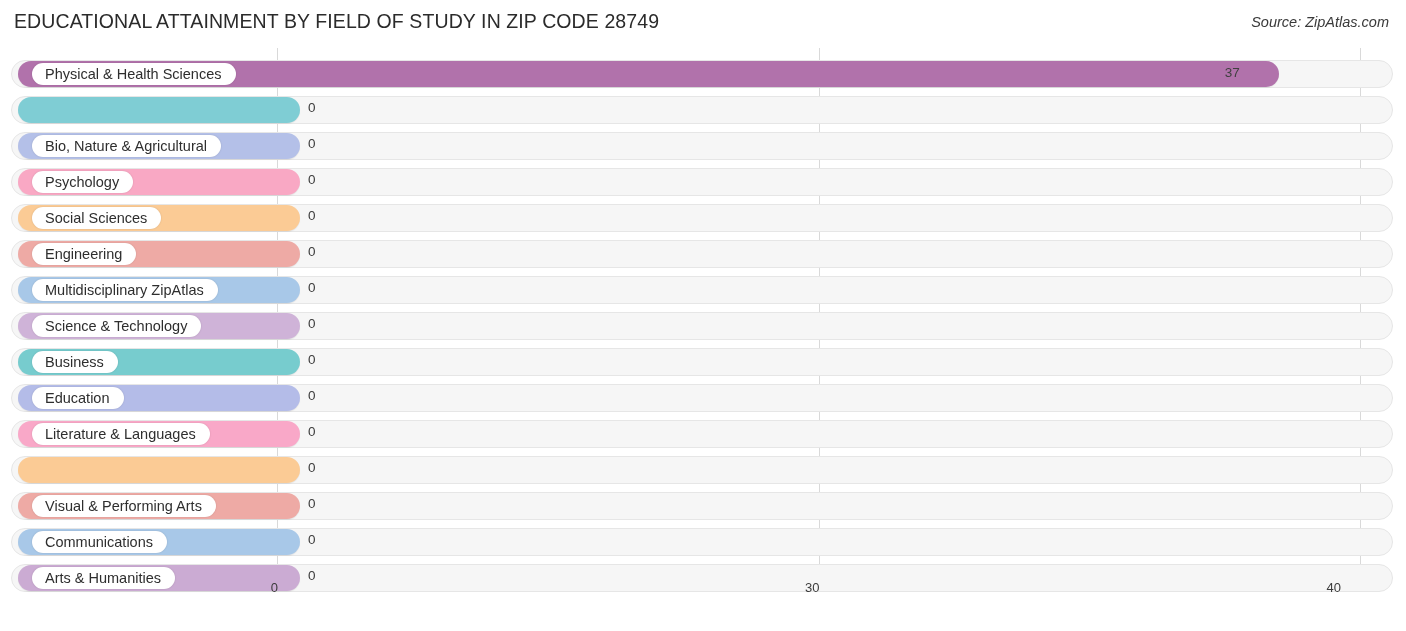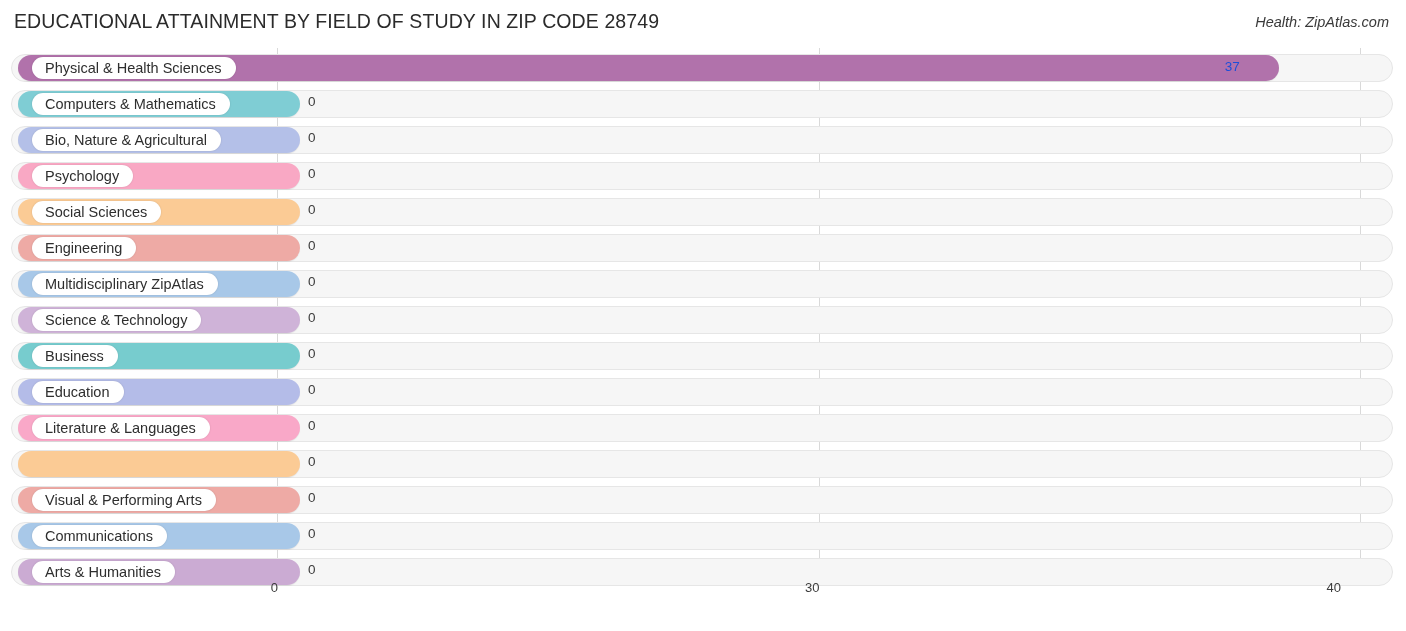--- a/index.html
+++ b/index.html
@@ -23,21 +23,21 @@
     position: absolute; right: 13px; top: 14px;
     font-size: 14.5px; font-style: italic; color: #3a3a3a; white-space: nowrap;
   }
 
   
   .plot { position: absolute; left: 0; top: 48px; width: 1406px; height: 553px; }
 
   .gridlines { position: absolute; inset: 0 0 24px 0; pointer-events: none; }
   .gridline { position: absolute; top: 0; bottom: 0; width: 1px; background: #d9d9d9; }
 
-  .rows { position: absolute; left: 0; top: 2px; width: 1406px; }
+  .rows { position: absolute; left: 0; top: 8px; width: 1406px; }
 
   .row { position: relative; height: 36px; }
 
   
   .track {
     position: absolute; left: 11px; top: 4px;
     height: 28px; width: 1382px;
     background: #f6f6f6;
     border: 1px solid #e6e6e6;
     border-radius: 14px;
@@ -66,58 +66,55 @@
   }
 
   
   .val-out {
     position: absolute; top: 9px;
     font-size: 13.5px; color: #3c3c3c; line-height: 1; white-space: nowrap;
   }
   
   .val-in {
     position: absolute; top: 10px;
-    font-size: 13.5px; color: #1d4ed8; line-height: 1; white-space: nowrap;
+    font-size: 13.5px; color: #404040; line-height: 1; white-space: nowrap;
   }
 
   
   .axis { position: absolute; left: 0; bottom: 0; width: 1406px; height: 24px; }
   .tick { position: absolute; top: 3px; font-size: 13px; color: #3c3c3c; transform: translateX(-100%); white-space: nowrap; }
 </style>
 </head>
 <body>
 
 <div id="page">
 
   <div class="header">
     <div class="chart-title">EDUCATIONAL ATTAINMENT BY FIELD OF STUDY IN ZIP CODE 28749</div>
-    <div class="source">Health: ZipAtlas.com</div>
+    <div class="source">Source: ZipAtlas.com</div>
   </div>
 
   <div class="plot">
     <div class="gridlines" id="gridlines">
         <div class="gridline" style="left: 277px;"></div>
         <div class="gridline" style="left: 818.5px;"></div>
         <div class="gridline" style="left: 1360px;"></div>
       </div>
     <div class="rows" id="rows">
         <div class="row">
           <div class="track"></div>
           <div class="bar" style="width: 1260.78px; background: rgb(177, 114, 171);"></div>
           <div class="pill">
             <span class="pill-label">Physical &amp; Health Sciences</span>
           </div>
           <div class="val-in" style="left: 1224.78px;">37</div>
         </div>
         <div class="row">
           <div class="track"></div>
           <div class="bar" style="width: 282px; background: rgb(127, 205, 212);"></div>
-          <div class="pill">
-            <span class="pill-label">Computers &amp; Mathematics</span>
-          </div>
           <div class="val-out" style="left: 308px;">0</div>
         </div>
         <div class="row">
           <div class="track"></div>
           <div class="bar" style="width: 282px; background: rgb(180, 192, 232);"></div>
           <div class="pill">
             <span class="pill-label">Bio, Nature &amp; Agricultural</span>
           </div>
           <div class="val-out" style="left: 308px;">0</div>
         </div>

